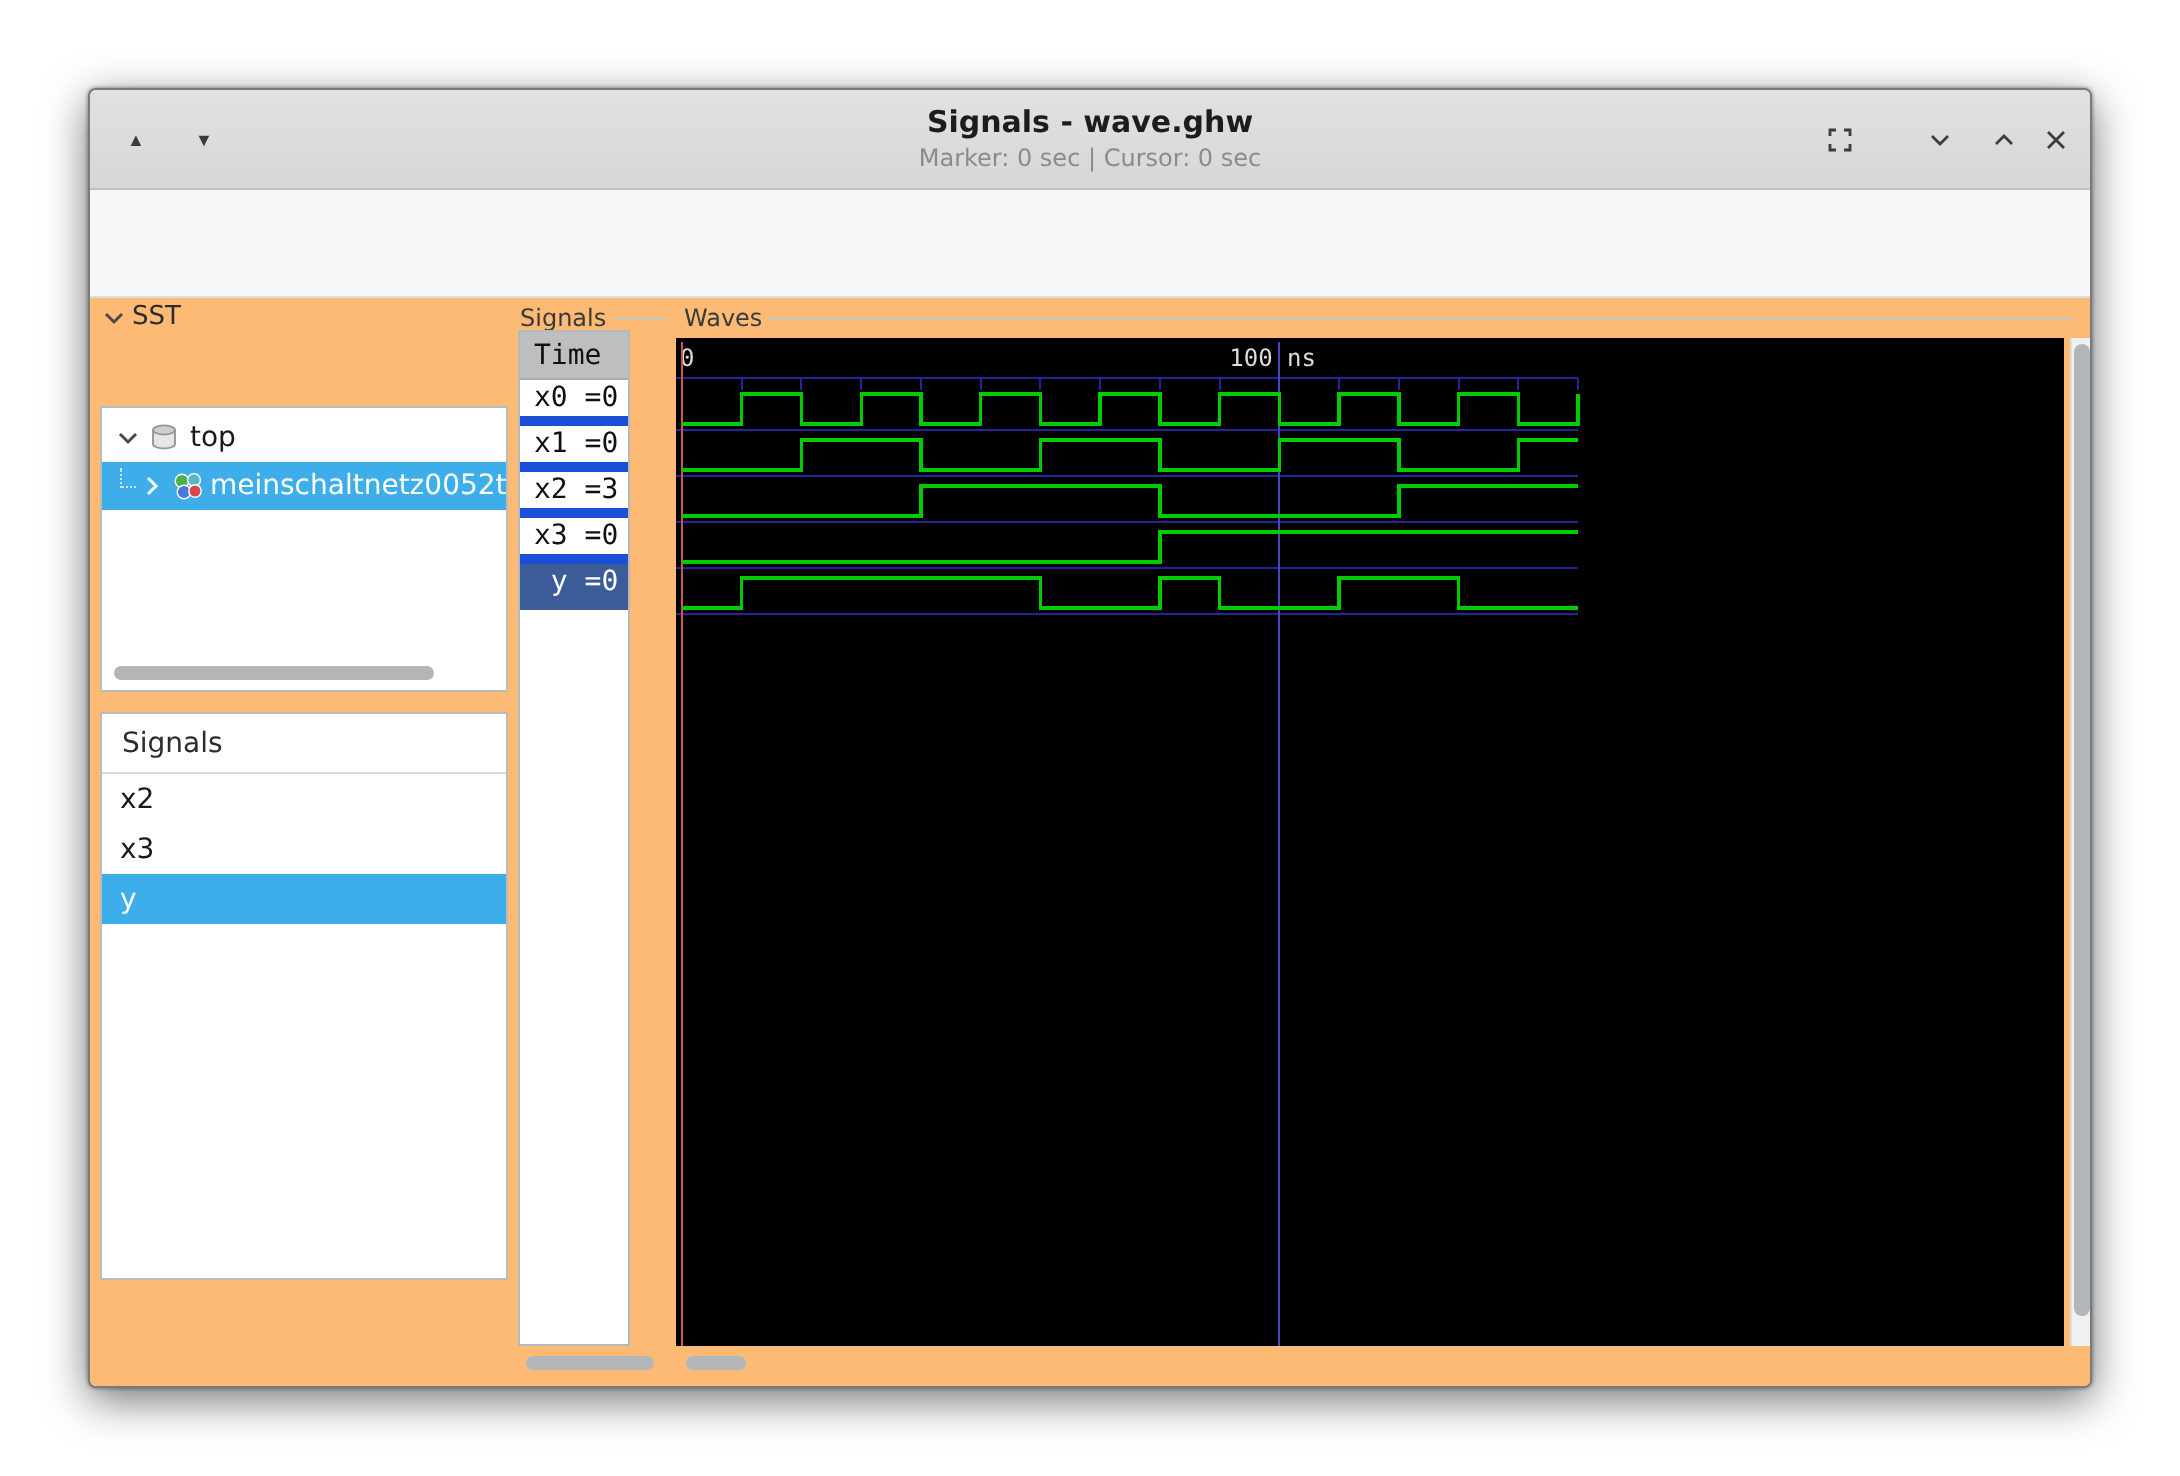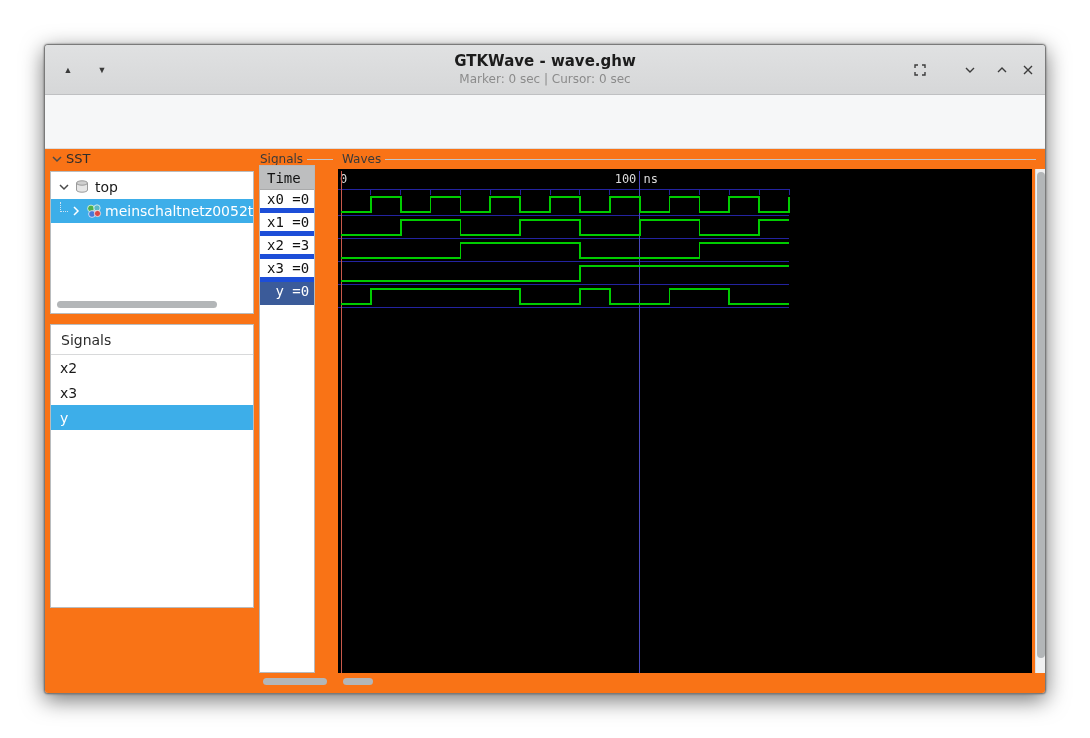--- a/index.html
+++ b/index.html
@@ -28,25 +28,25 @@
               justify-content:center; background:transparent; border:none; }
   .icon-btn svg { stroke:#26292c; fill:none; stroke-width:1.6; stroke-linecap:round; stroke-linejoin:round; }
   .icon-btn.active { top:59px; width:36px; height:36px; border:2px solid #56b7e8; border-radius:3px;
                      background:#f2fafd; }
   .tool-label { position:absolute; top:68px; font-size:14px; color:#2a2a2a; }
   .tool-input { position:absolute; top:59px; height:36px; background:#ffffff; border:1px solid #b4b8bb;
                 border-radius:3px; font-size:14px; color:#1c1c1c; padding:0 10px;
                 font-family:"DejaVu Sans","Liberation Sans",sans-serif; }
 
   
-  .content { position:absolute; left:0; top:104px; width:100%; height:546px; background:#f97316; }
+  .content { position:absolute; left:0; top:104px; width:100%; height:546px; background:#fdba74; }
 
   .sst-header { position:absolute; left:6px; top:2px; display:flex; align-items:center; gap:3px;
                 font-size:13px; color:#2c2c2c; }
-  .boxed { position:absolute; background:#ffffff; border:1px solid #b9bcbe; }
+  .boxed { position:absolute; background:#ffffff; border:1px solid #b9bcbe;margin-top:32px; }
 
   .tree-row { height:24px; display:flex; align-items:center; font-size:14px; color:#1a1a1a;
               white-space:nowrap; overflow:hidden; }
   .tree-row.selected { background:#3daee9; color:#ffffff; }
   .hscroll { position:absolute; height:9px; }
   .hthumb { position:absolute; height:7px; background:#b3b6b8; border-radius:3.5px; }
   .vscroll { position:absolute; width:10px; background:#f0f0f1; border-left:1px solid #dddee0; }
   .vthumb { position:absolute; left:1px; width:8px; background:#b3b6b8; border-radius:4px; }
 
   .panel-header { height:30px; display:flex; align-items:center; padding-left:10px; font-size:14px;
@@ -72,21 +72,21 @@
   .wave-canvas { position:absolute; left:293px; top:124px; width:694px; height:504px; background:#000; }
 </style>
 </head>
 <body>
 
 <div class="window">
 
   <div class="titlebar">
     <button class="tb-btn" style="left:12px;">▲</button>
     <button class="tb-btn" style="left:46px;">▼</button>
-    <div class="win-title">GTKWave - wave.ghw</div>
+    <div class="win-title">Signals - wave.ghw</div>
     <div class="win-subtitle">Marker: 0 sec  |  Cursor: 0 sec</div>
     <button class="tb-btn tb-ico" style="left:864px;">
       <svg width="16" height="16">
         <path d="M3 6 V3 h3 M10 3 h3 v3 M13 10 v3 h-3 M6 13 H3 v-3"></path>
         </svg>
     </button>
     <button class="tb-btn tb-ico" style="left:914px;">
       <svg width="16" height="16">
         <path d="M4 6 l4 4 4 -4"></path>
         </svg>

